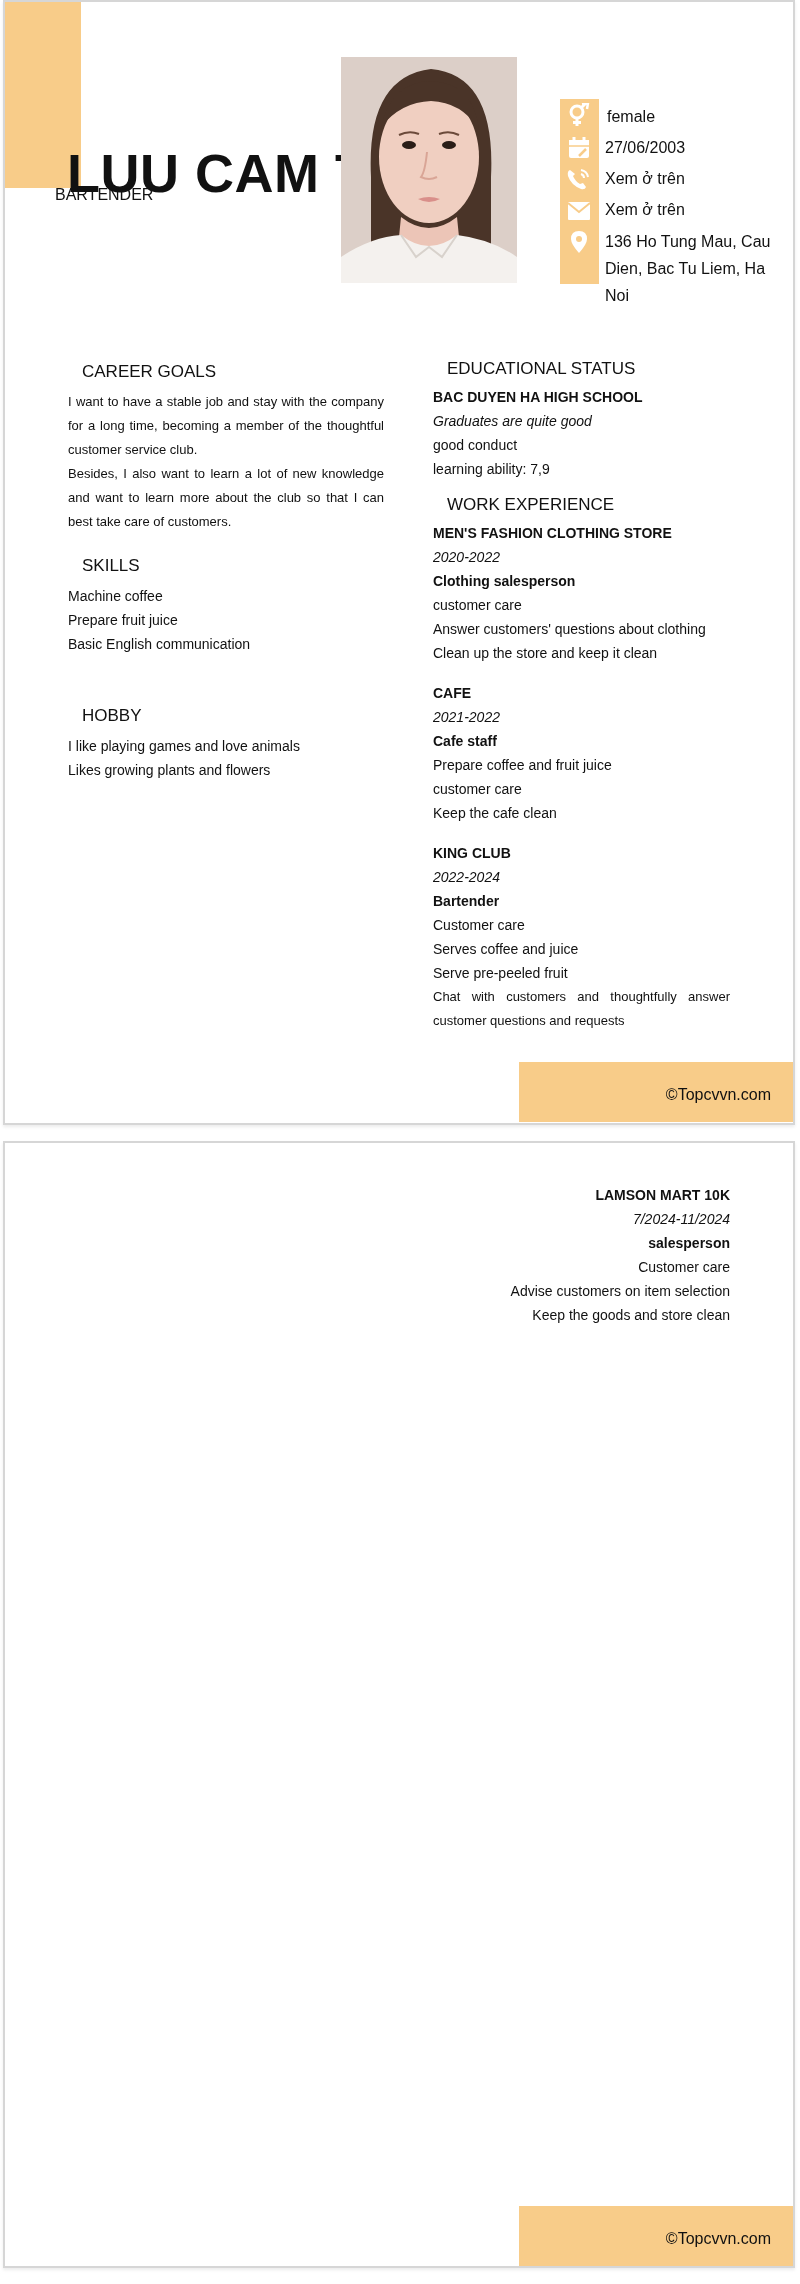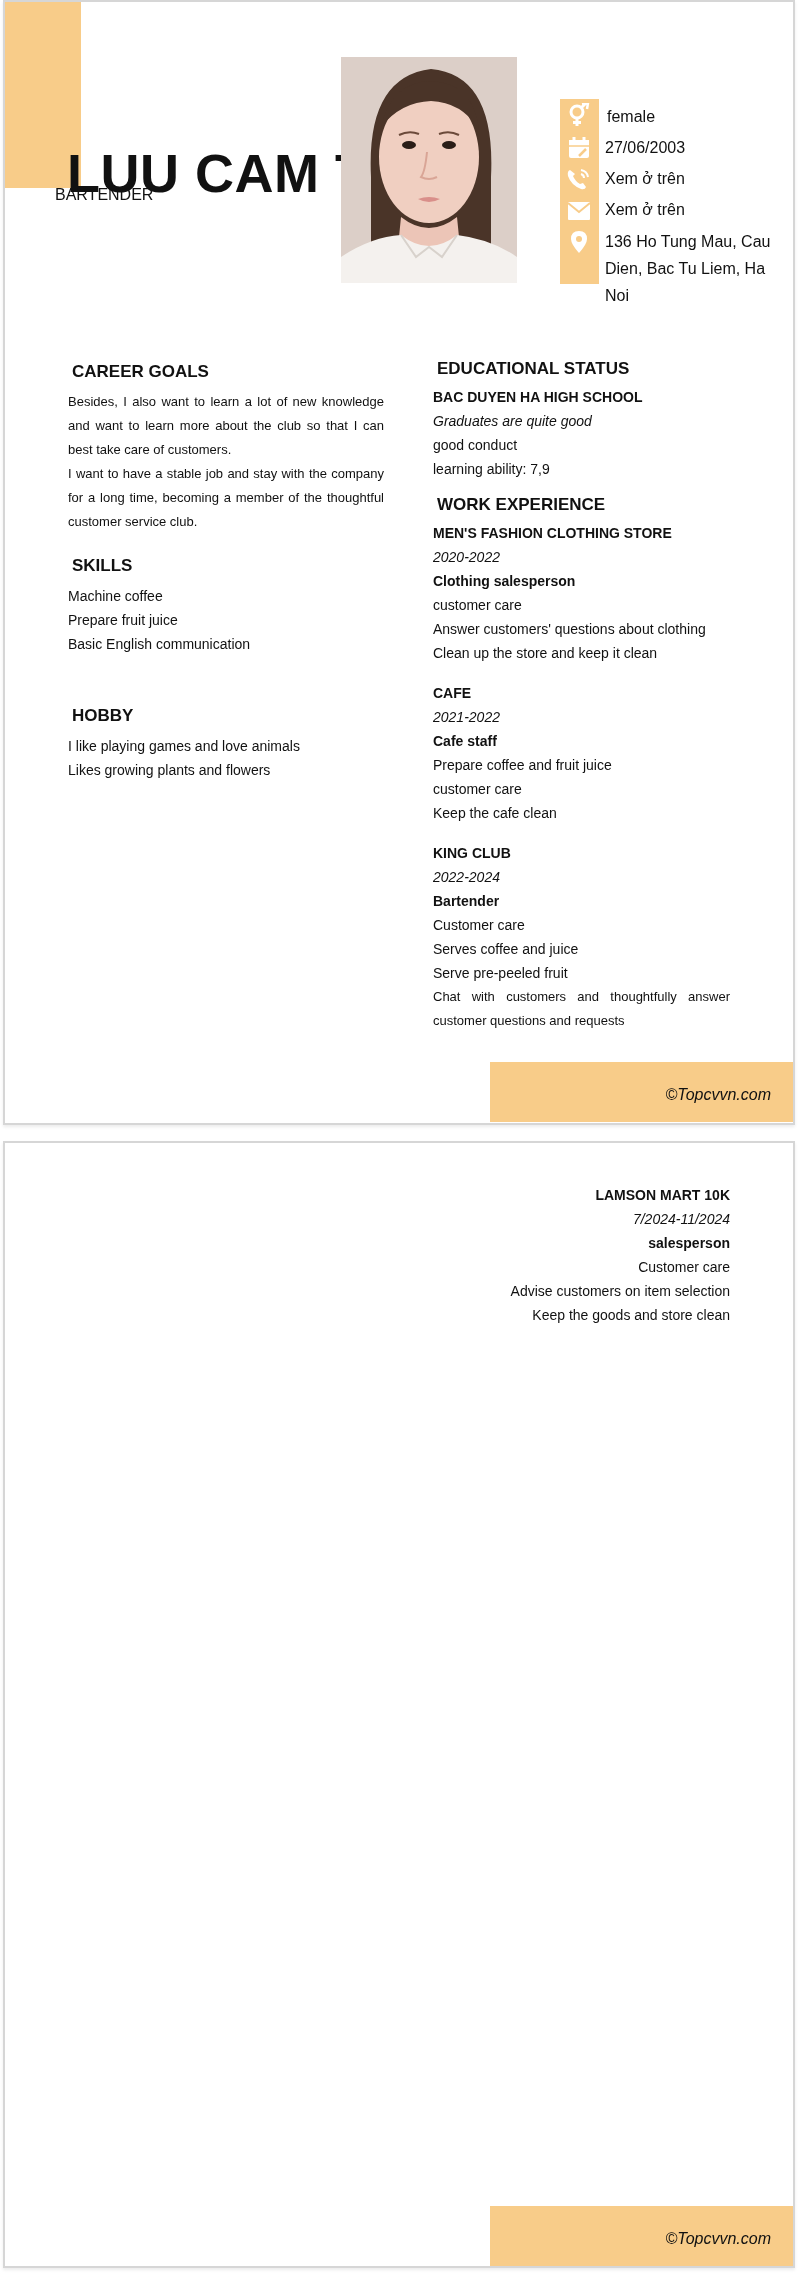--- a/index.html
+++ b/index.html
@@ -9,26 +9,26 @@
   #page2 { top:1141px; height:1127px;text-align:right; }
   .accent-block { position:absolute; background:#f8cc89; }
   .name { position:absolute; left:50px; top:128px; font-size:54px; font-weight:bold; letter-spacing:0.5px; margin:12px;text-align:right; }
   .jobtitle { position:absolute; left:50px; top:184px; font-size:16px; }
   .photo { position:absolute; left:336px; top:55px; width:176px; height:226px; overflow:hidden; }
   .info-bar { position:absolute; left:555px; top:97px; width:39px; height:185px; background:#f8cc89; }
   .info-icon { position:absolute; left:560px; width:28px; height:24px; }
   .info-text { position:absolute; left:600px; font-size:16px; line-height:27px; width:175px; }
   .col-left { position:absolute; left:63px; top:360px; width:316px; }
   .col-right { position:absolute; left:428px; width:297px; }
-  h2.sec { font-size:17px; font-weight:bold; margin:0 0 8px 4px; }
+  h2.sec { font-size:17px; font-weight:normal; margin:0 0 8px 14px; }
   .p { font-size:13px; line-height:24px; margin:0; text-align:justify; }
   .line { font-size:14px; line-height:24px; margin:0; }
   .b { font-weight:bold; }
   .i { font-style:italic; }
-  .footer { position:absolute; right:0; width:303px; height:60px; background:#f8cc89;font-style:italic; }
+  .footer { position:absolute; right:0; width:274px; height:60px; background:#f8cc89; }
   .footer span { position:absolute; right:22px; top:24px; font-size:16px; }
 </style>
 </head>
 <body>
 
 <div class="page" id="page1">
   <div class="accent-block" style="left:0;top:0;width:76px;height:186px;"></div>
 
   <h1 class="name">LUU CAM TU</h1>
   <div class="jobtitle">BARTENDER</div>
@@ -93,22 +93,22 @@
   </div>
 
   <div class="info-text" style="top:101px;left:602px;">female</div>
   <div class="info-text" style="top:132px;">27/06/2003</div>
   <div class="info-text" style="top:163px;">Xem ở trên</div>
   <div class="info-text" style="top:194px;">Xem ở trên</div>
   <div class="info-text" style="top:226px;width:172px;">136 Ho Tung Mau, Cau Dien, Bac Tu Liem, Ha Noi</div>
 
   <div class="col-left">
     <h2 class="sec">CAREER GOALS</h2>
+    <p class="p">I want to have a stable job and stay with the company for a long time, becoming a member of the thoughtful customer service club.</p>
     <p class="p">Besides, I also want to learn a lot of new knowledge and want to learn more about the club so that I can best take care of customers.</p>
-    <p class="p">I want to have a stable job and stay with the company for a long time, becoming a member of the thoughtful customer service club.</p>
 
     <h2 class="sec" style="margin-top:22px;">SKILLS</h2>
     <p class="line">Machine coffee</p>
     <p class="line">Prepare fruit juice</p>
     <p class="line">Basic English communication</p>
 
     <h2 class="sec" style="margin-top:50px;">HOBBY</h2>
     <p class="line">I like playing games and love animals</p>
     <p class="line">Likes growing plants and flowers</p>
   </div>

